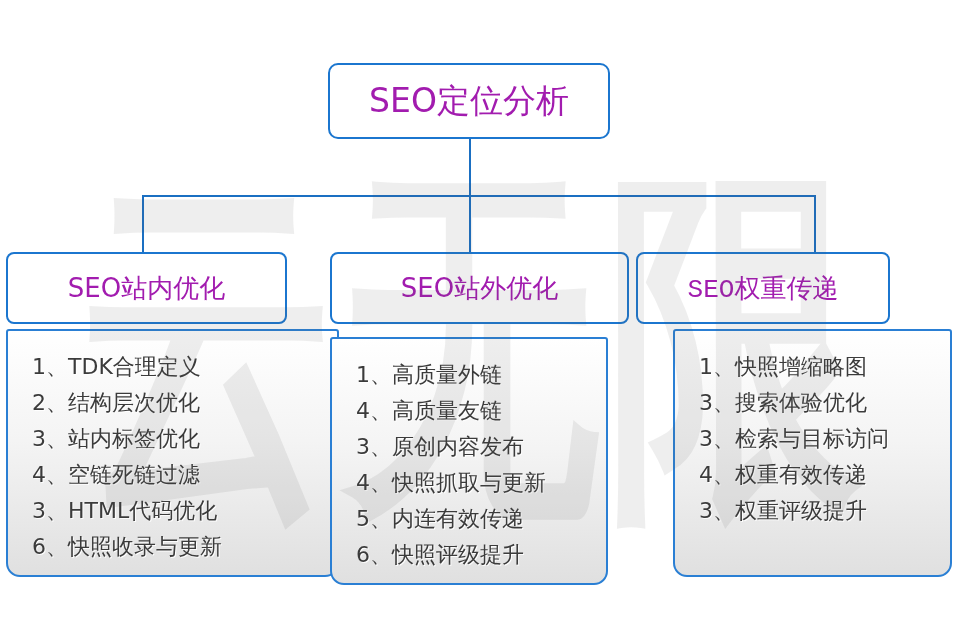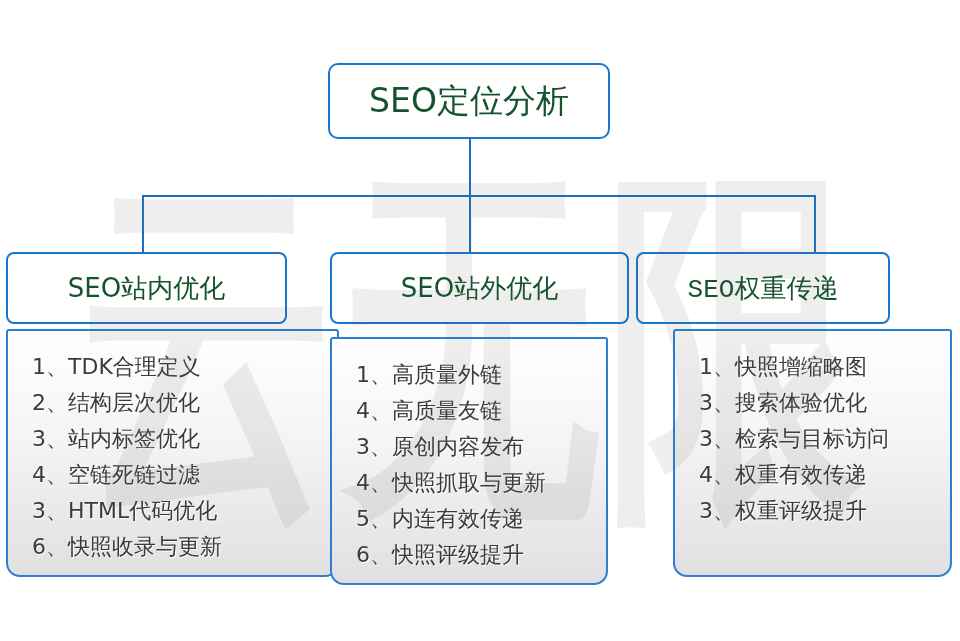--- a/index.html
+++ b/index.html
@@ -28,21 +28,21 @@
   .line-root-stem{left:469px;top:139px;height:57px;}
   .line-bus{left:142px;top:195px;width:674px;}
   .drop-left{left:142px;top:195px;height:58px;}
   .drop-mid{left:469px;top:195px;height:58px;}
   .drop-right{left:814px;top:195px;height:58px;}
 
   
   .node{
     position:absolute;background:#ffffff;border:2px solid #1b76cf;
     display:flex;align-items:center;justify-content:center;
-    color:#14532d;z-index:3;box-sizing:border-box;
+    color:#a21caf;z-index:3;box-sizing:border-box;
   }
   .root-node{
     left:328px;top:63px;width:282px;height:76px;
     border-radius:10px;font-size:33px;
   }
   .col-head{
     top:252px;height:72px;border-radius:8px;font-size:26px;
   }
   .col-head.c0{left:6px;width:281px;}
   .col-head.c1{left:330px;width:299px;}

